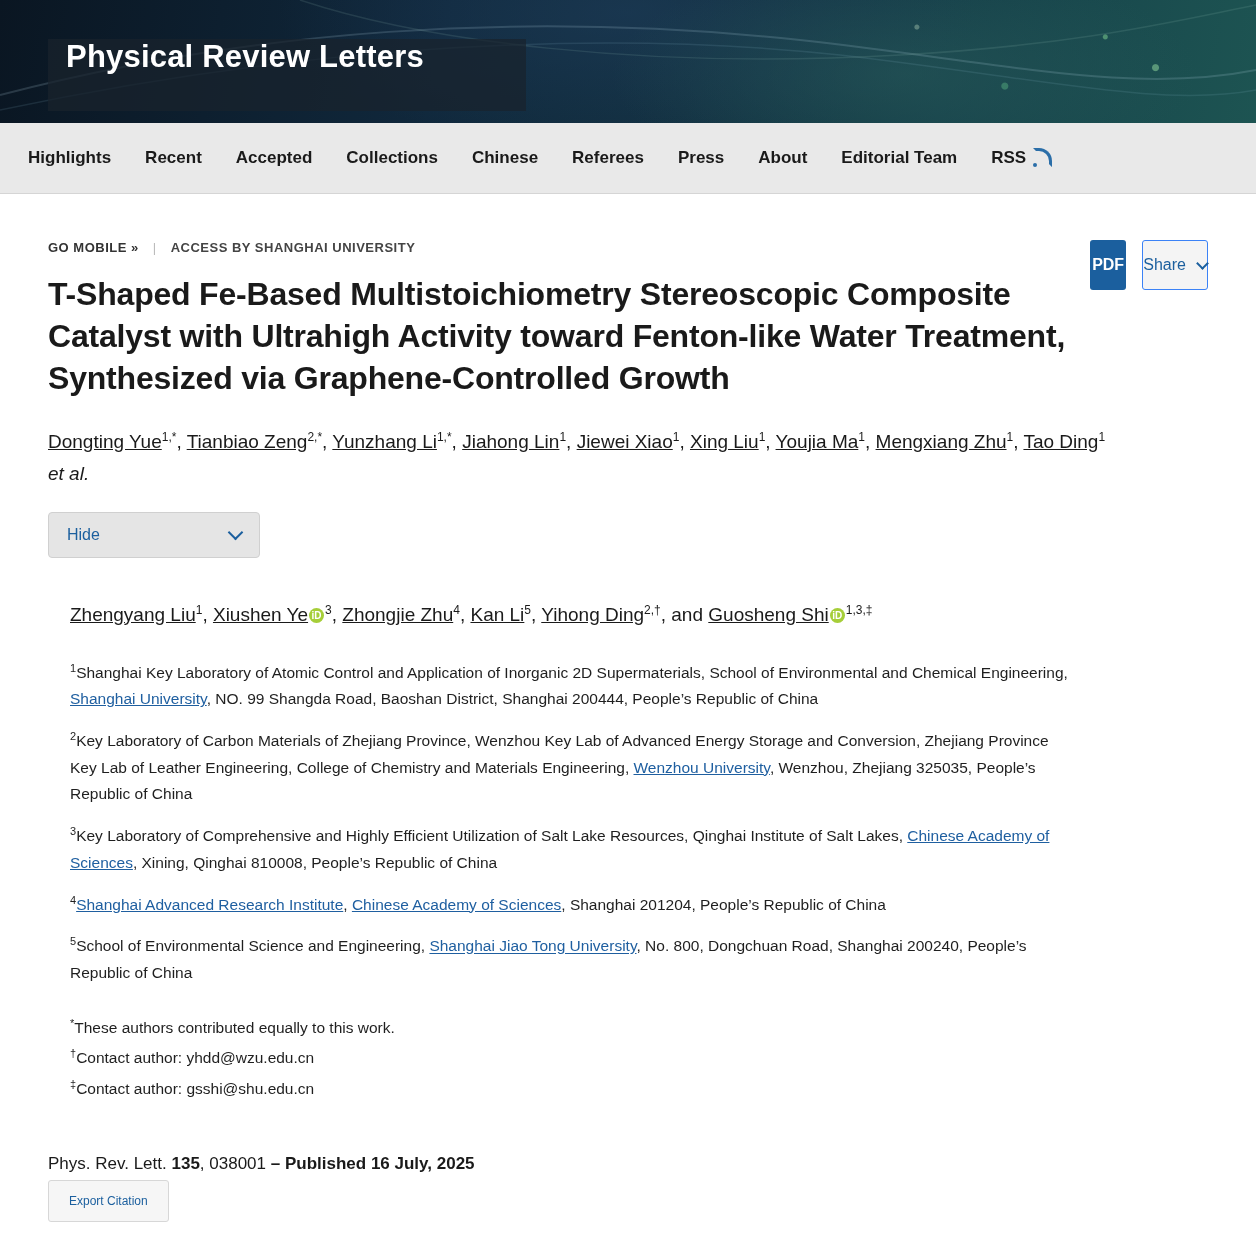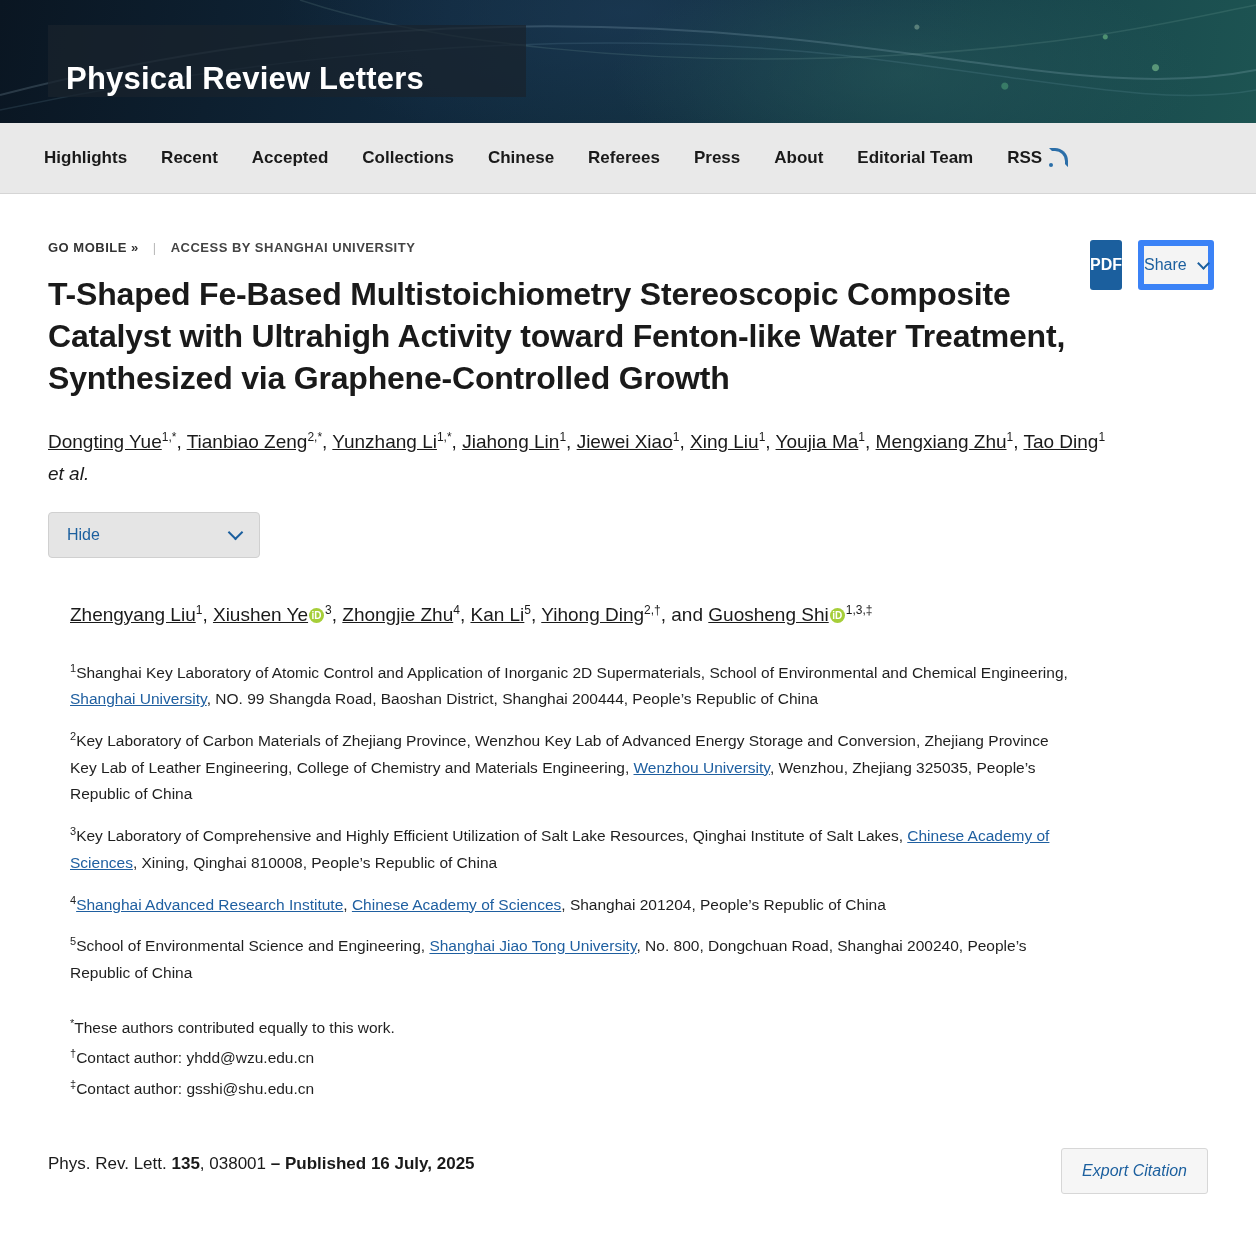--- a/index.html
+++ b/index.html
@@ -29,41 +29,41 @@
       radial-gradient(ellipse 420px 160px at 72% 60%, rgba(40,90,90,0.55), transparent 70%),
       radial-gradient(ellipse 500px 200px at 50% 10%, rgba(30,60,90,0.6), transparent 70%),
       linear-gradient(100deg, #0a1622 0%, #10283c 35%, #123040 55%, #16414a 75%, #1d5452 100%);
   }
   .masthead .swoosh {
     position: absolute; left: 0; top: 0; width: 100%; height: 100%;
     opacity: .5;
   }
   .journal-badge {
     position: absolute;
-    left: 48px; top: 25px;
+    left: 48px; top: 39px;
     width: 478px; height: 72px;
     background: rgba(25,35,45,0.72);
-    display: flex; align-items: flex-end;
+    display: flex; align-items: flex-start;
   }
   .journal-badge span {
     color: #ffffff;
     font-size: 31px;
     font-weight: bold;
     letter-spacing: .2px;
     padding-left: 18px;
   }
 
   
   .navbar {
     height: 71px;
     background: #e9e9e9;
     border-bottom: 1px solid #d5d5d5;
     display: flex;
     align-items: center;
-    padding-left: 44px;
+    padding-left: 28px;
   }
   .navbar a {
     color: #1a1a1a;
     font-size: 17px;
     font-weight: bold;
     text-decoration: none;
     margin-right: 34px;
     white-space: nowrap;
   }
   .navbar a:last-child { margin-right: 0; }
@@ -180,35 +180,35 @@
     line-height: 1.95;
     color: #1f1f1f;
   }
   .notes sup { font-size: 11px; }
 
   .cite-row {
     margin-top: 44px;
     display: flex;
     align-items: flex-start;
     justify-content: space-between;
+    flex-direction: column;
   }
   .cite-text { font-size: 17px; line-height: 1.9; }
   .cite-text .b { font-weight: bold; }
   .doi { font-size: 17px; margin-top: 14px; }
 
   .export-btn {
     border: 1px solid #d7d7d7;
     background: #f6f6f6;
     color: #1b5f9e;
-    font-size: 16px;
+    font-size: 12px;
     padding: 13px 20px;
     border-radius: 3px;
     cursor: pointer;
     white-space: nowrap;
-    font-style: italic;
   }
 
   
   .rail {
     position: absolute;
     right: 48px;
     top: 46px;
     width: 118px;
     display: flex;
     flex-direction: row;
@@ -221,21 +221,21 @@
     color: #fff;
     font-size: 16px;
     font-weight: bold;
     border-radius: 3px;
     display: flex; align-items: center; justify-content: center;
     cursor: pointer;
   }
   .share-btn {
     width: 118px; height: 50px;
     background: #f4f4f4;
-    border: 6px solid #3b82f6;
+    border: 1px solid #3b82f6;
     border-radius: 3px;
     color: #1b5f9e;
     font-size: 16px;
     display: flex; align-items: center; justify-content: center;
     gap: 12px;
     cursor: pointer;
   }
   .share-btn .chev { margin-top: -4px; width: 9px; height: 9px; }
 </style>
 </head>

